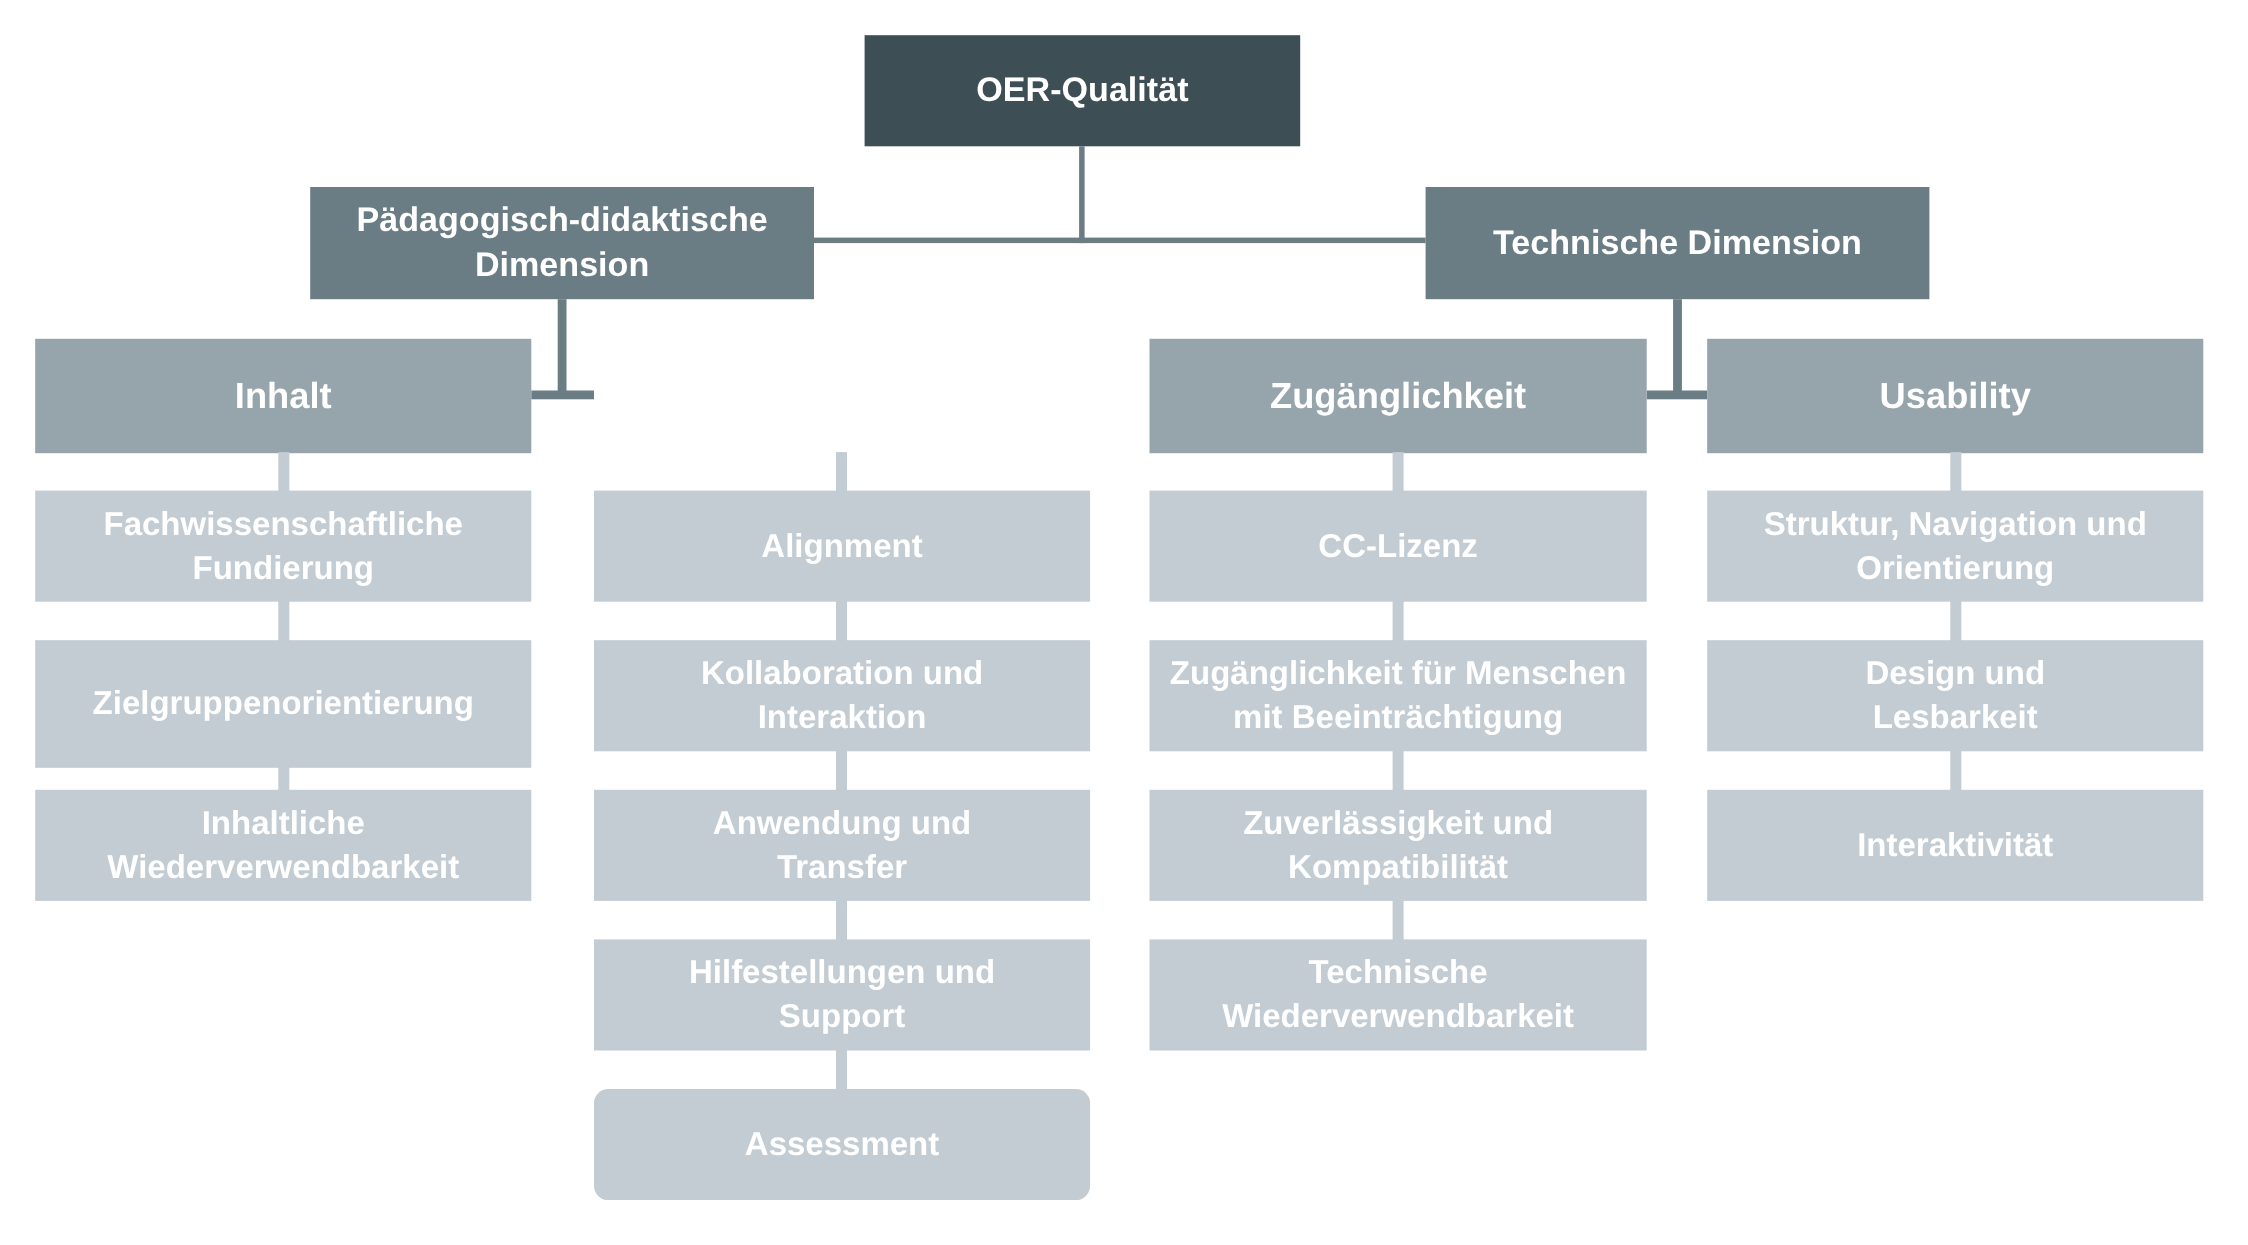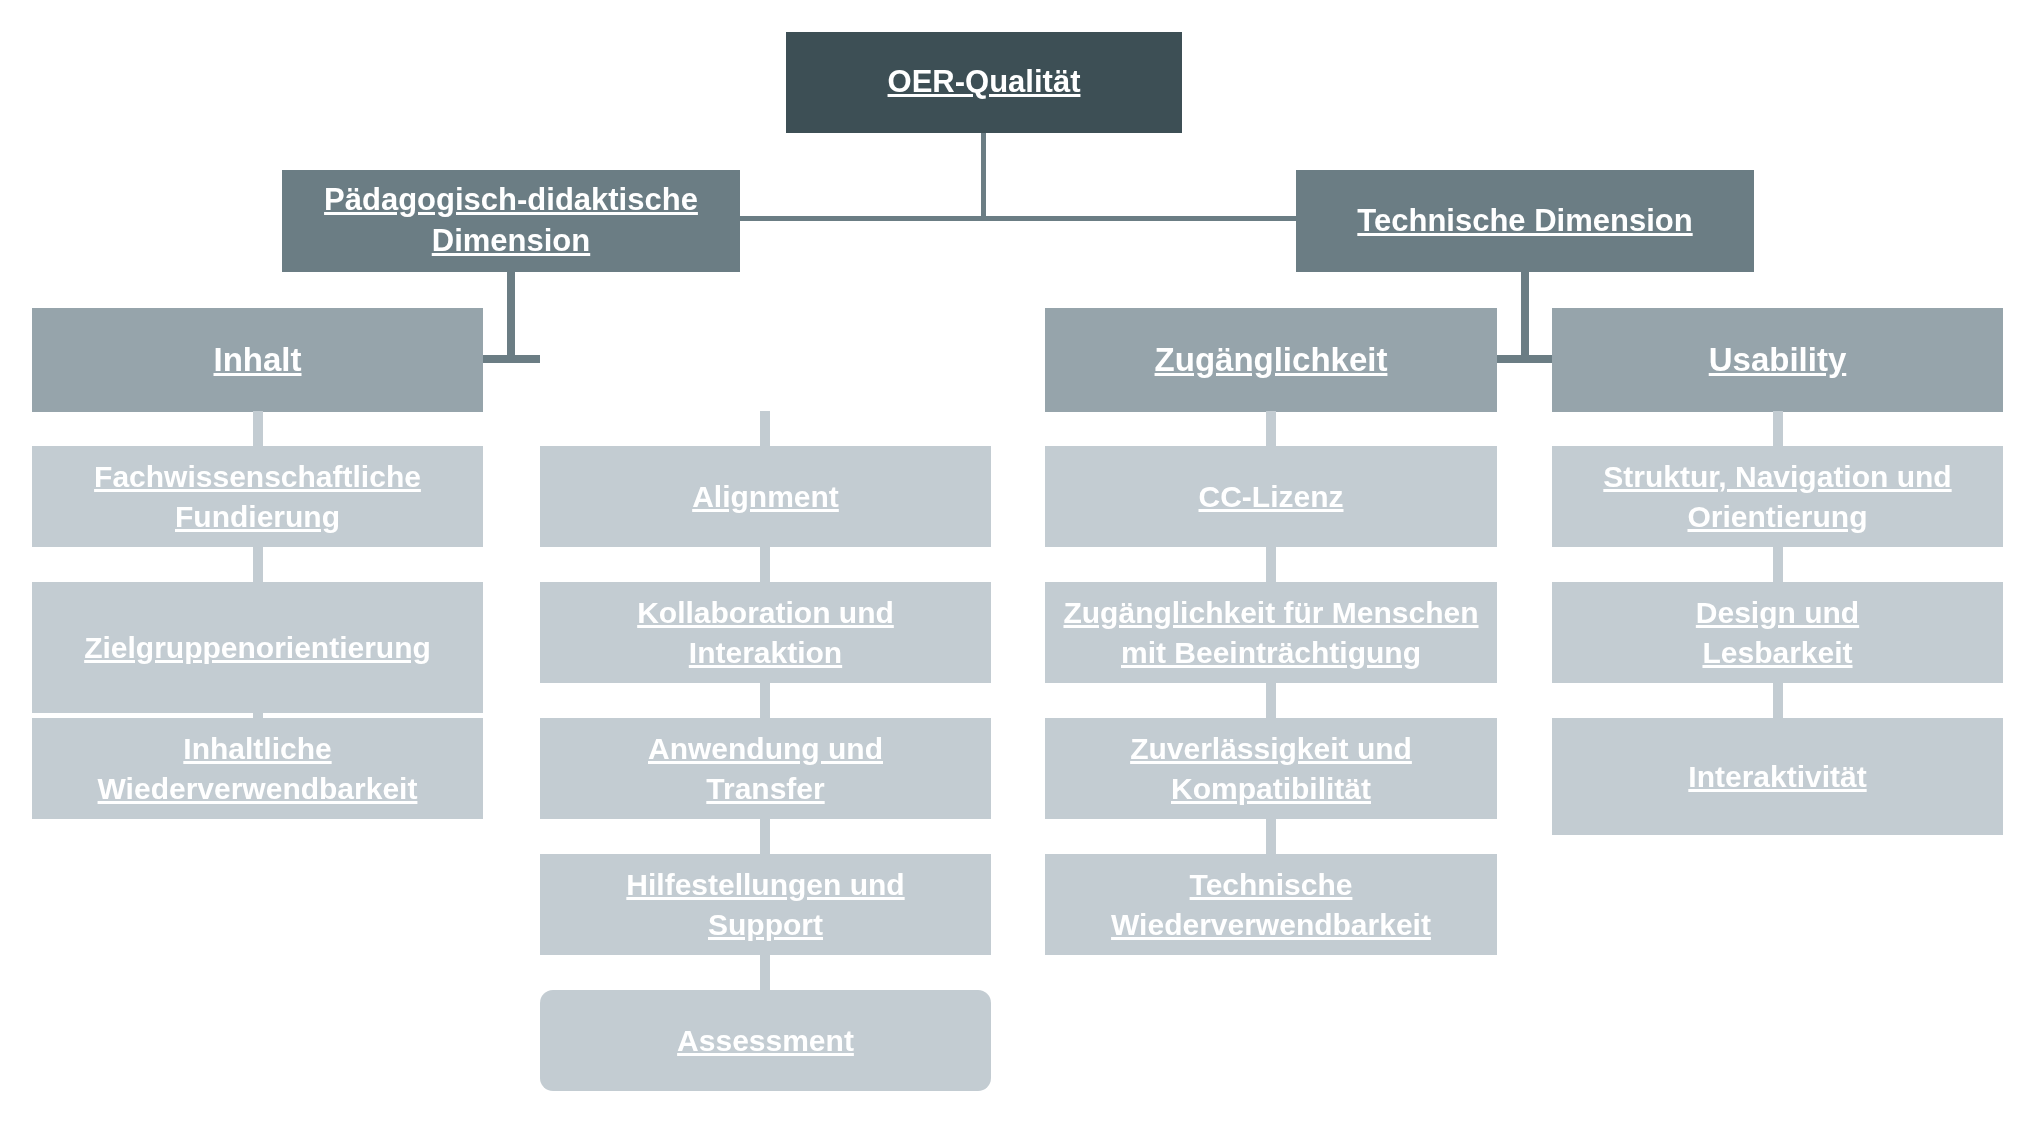--- a/index.html
+++ b/index.html
@@ -14,21 +14,20 @@
     position:absolute;
     display:flex;align-items:center;justify-content:center;
     text-align:center;
     color:var(--text,#ffffff);
     font-weight:bold;
     font-size:30px;
     line-height:1.32;
     white-space:pre-line;
     padding:0 18px;
     box-sizing:border-box;
-    text-decoration:underline;
   }
   .root{background:var(--root-bg,#3D4F55);font-size:31px;}
   .dim{background:var(--dimension-bg,#6B7D84);font-size:31px;}
   .cat{background:var(--category-bg,#96A4AB);font-size:33px;}
   .item{background:var(--item-bg,#C3CCD2);}
   .line{position:absolute;}
   .line.dark{background:var(--connector-dark,#6B7D84);}
   .line.light{background:var(--connector-light,#C3CCD2);}
 </style>
 </head>
@@ -48,21 +47,21 @@
   <div class="line dark" style="left:507px;top:272px;width:8px;height:87px;"></div>
   <div class="line dark" style="left:483px;top:355px;width:57px;height:8px;"></div>
   <div class="line dark" style="left:1521px;top:272px;width:8px;height:87px;"></div>
   <div class="line dark" style="left:1497px;top:355px;width:55px;height:8px;"></div>
 
   <div class="box cat" style="left:32px;top:308px;width:451px;height:104px;">Inhalt</div>
   <div class="line light" style="left:253px;top:411px;width:10px;height:37px;"></div>
   <div class="box item" style="left:32px;top:446px;width:451px;height:101px;">Fachwissenschaftliche
 Fundierung</div>
   <div class="line light" style="left:253px;top:546px;width:10px;height:37px;"></div>
-  <div class="box item" style="left:32px;top:582px;width:451px;height:131px;">Zielgruppenorientierung</div>
+  <div class="box item" style="left:32px;top:582px;width:451px;height:116px;">Zielgruppenorientierung</div>
   <div class="line light" style="left:253px;top:682px;width:10px;height:37px;"></div>
   <div class="box item" style="left:32px;top:718px;width:451px;height:101px;">Inhaltliche
 Wiederverwendbarkeit</div>
 
   <div class="line light" style="left:760px;top:411px;width:10px;height:37px;"></div>
   <div class="box item" style="left:540px;top:446px;width:451px;height:101px;">Alignment</div>
   <div class="line light" style="left:760px;top:546px;width:10px;height:37px;"></div>
   <div class="box item" style="left:540px;top:582px;width:451px;height:101px;">Kollaboration und
 Interaktion</div>
   <div class="line light" style="left:760px;top:682px;width:10px;height:37px;"></div>
@@ -88,15 +87,15 @@
 Wiederverwendbarkeit</div>
 
   <div class="box cat" style="left:1552px;top:308px;width:451px;height:104px;">Usability</div>
   <div class="line light" style="left:1773px;top:411px;width:10px;height:37px;"></div>
   <div class="box item" style="left:1552px;top:446px;width:451px;height:101px;">Struktur, Navigation und
 Orientierung</div>
   <div class="line light" style="left:1773px;top:546px;width:10px;height:37px;"></div>
   <div class="box item" style="left:1552px;top:582px;width:451px;height:101px;">Design und
 Lesbarkeit</div>
   <div class="line light" style="left:1773px;top:682px;width:10px;height:37px;"></div>
-  <div class="box item" style="left:1552px;top:718px;width:451px;height:117px;">Interaktivität</div>
+  <div class="box item" style="left:1552px;top:718px;width:451px;height:101px;">Interaktivität</div>
 
 </div>
 
 </body></html>

